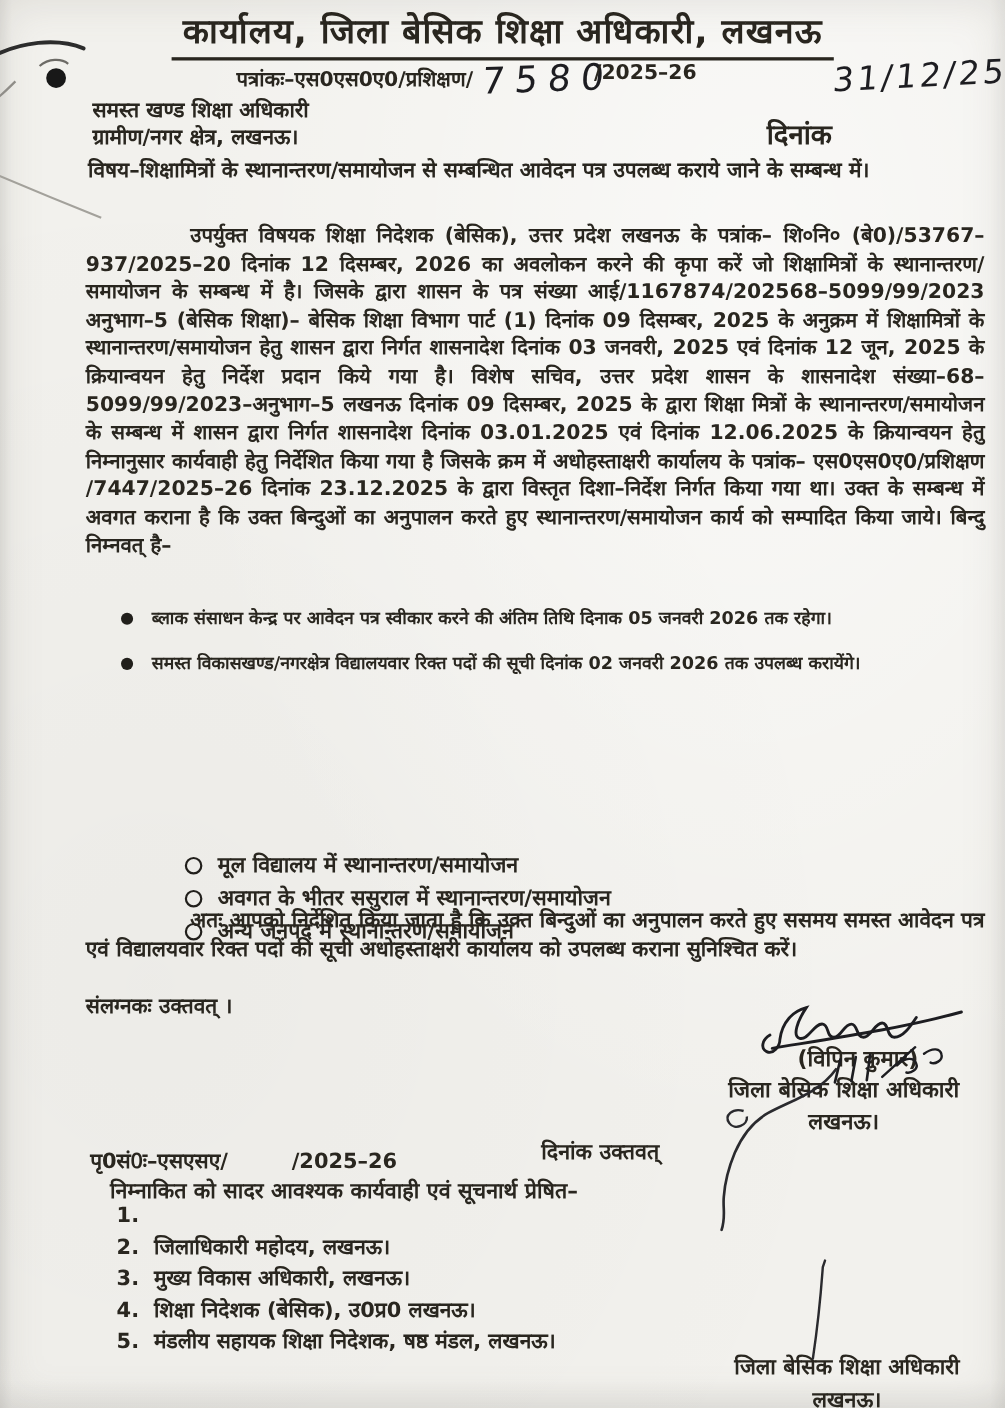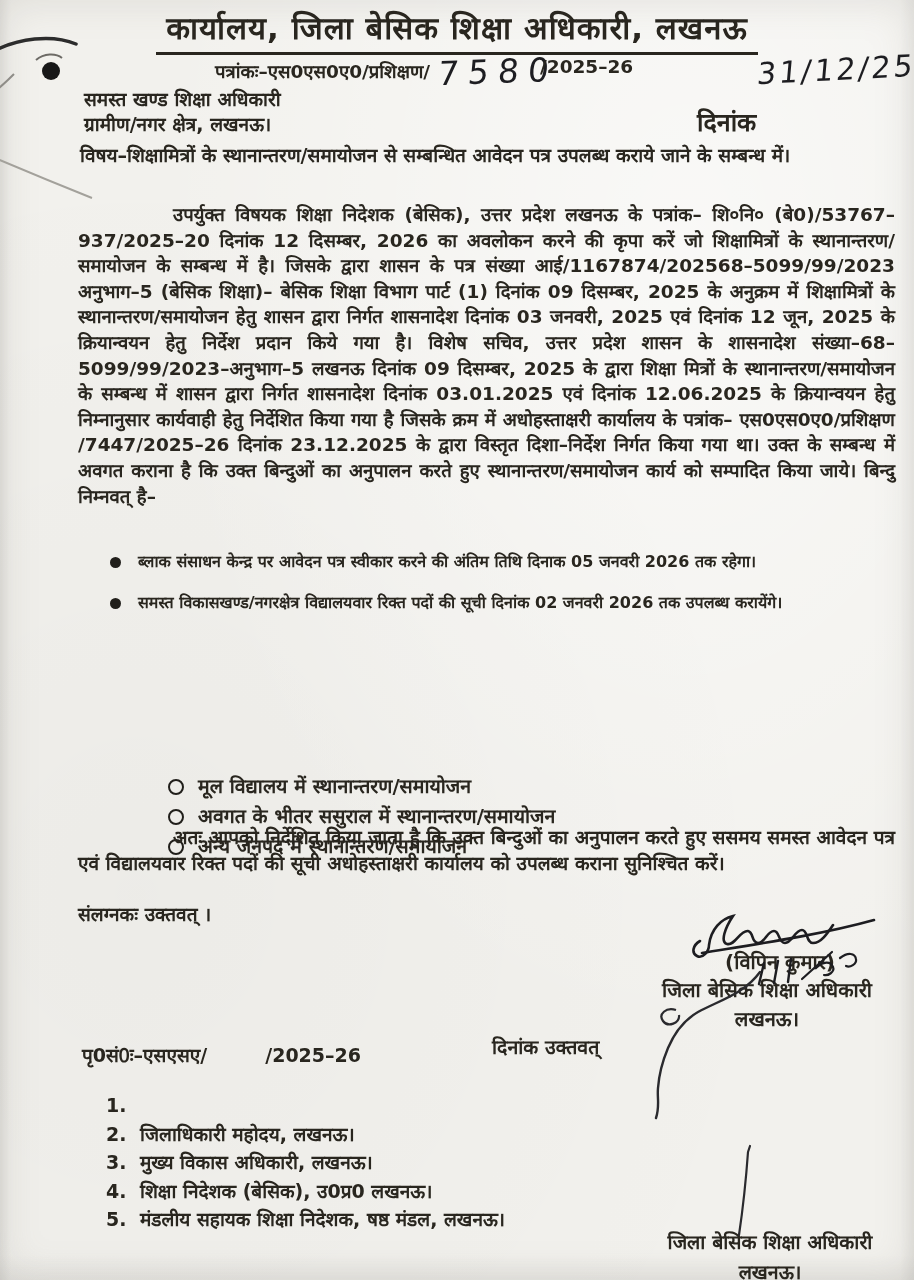--- a/index.html
+++ b/index.html
@@ -116,20 +116,21 @@
   <div class="abs printed enclosure">संलग्नकः उक्तवत् ।</div>
 
   <div class="abs printed sig-name">(विपिन कुमार)</div>
   <div class="abs printed sig-desg">जिला बेसिक शिक्षा अधिकारी</div>
   <div class="abs printed sig-place">लखनऊ।</div>
 
   <div class="abs printed ps-ref">
     <span>पृ0सं0ः–एसएसए/</span><span class="ps-gap"></span><span>/2025–26</span>
   </div>
   <div class="abs printed ps-date">दिनांक उक्तवत्</div>
+  <div class="abs printed ps-intro">निम्नाकित को सादर आवश्यक कार्यवाही एवं सूचनार्थ प्रेषित–</div>
 
   <div class="abs recipients">
     <div class="rcpt printed">
       <span class="rcpt-num">1.</span>
     </div>
     <div class="rcpt printed">
       <span class="rcpt-num">2.</span>
       <span>जिलाधिकारी महोदय, लखनऊ।</span>
     </div>
     <div class="rcpt printed">

